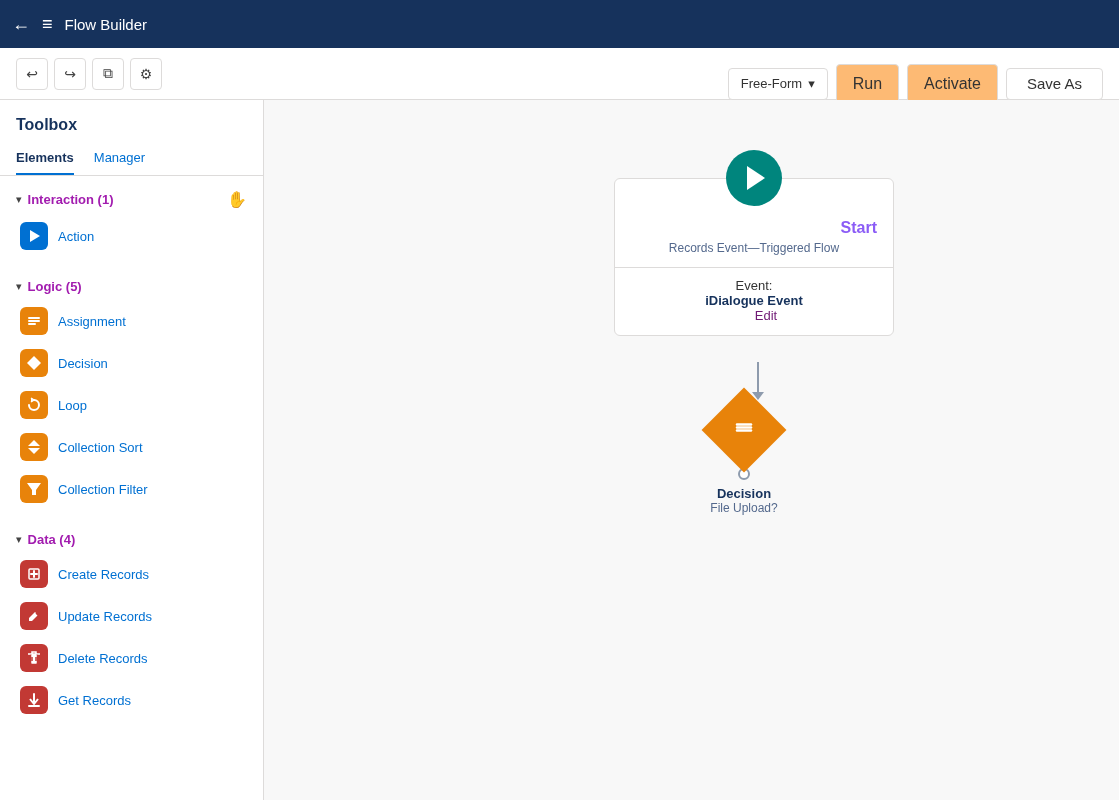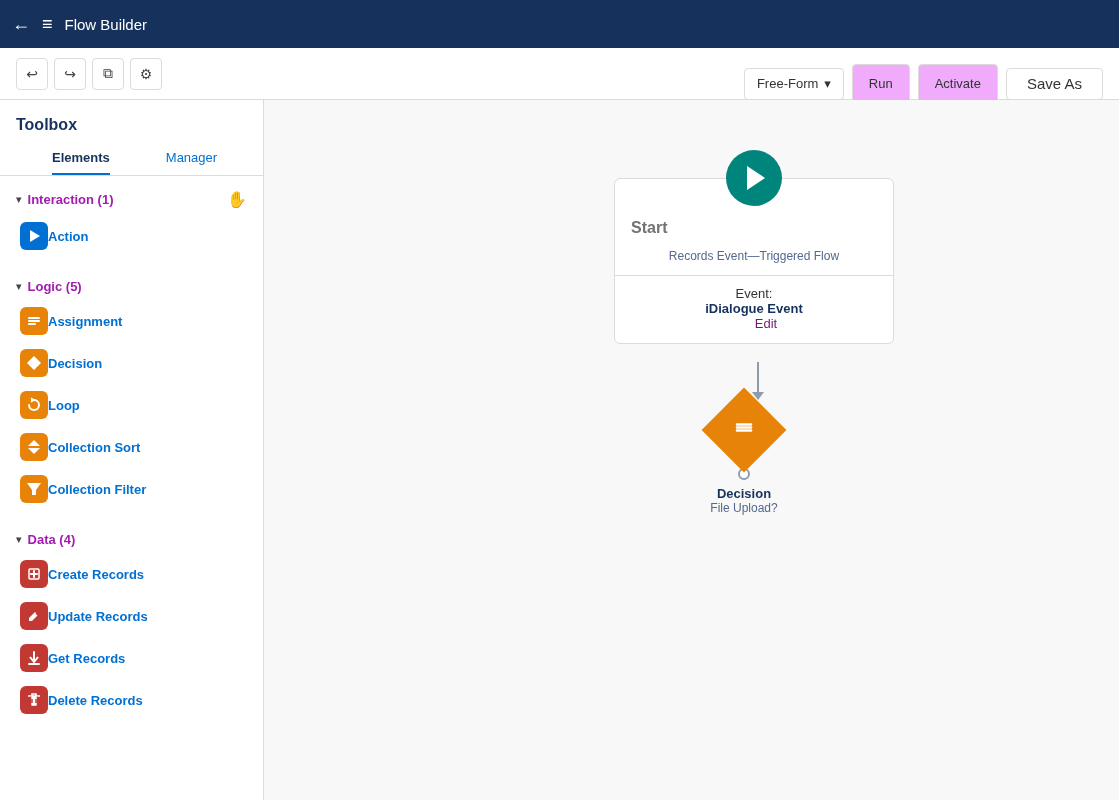--- a/index.html
+++ b/index.html
@@ -50,26 +50,26 @@
       padding: 0 12px;
       height: 32px;
       display: flex;
       align-items: center;
       gap: 6px;
       cursor: pointer;
       font-size: 13px;
       color: #333;
     }
     .action-btn {
-      background: #f0abfc;
+      background: #fdba74;
       border: 1px solid #dddbda;
       border-radius: 4px;
       padding: 0 16px;
       height: 40px;
-      font-size: 13px;
+      font-size: 16px;
       color: #333;
       cursor: pointer;
     }
     .save-btn {
       background: white;
       border: 1px solid #dddbda;
       border-radius: 4px;
       padding: 0 20px;
       height: 32px;
       font-size: 15px;
@@ -102,21 +102,20 @@
       padding: 0 16px;
       border-bottom: 1px solid #dddbda;
       gap: 20px;
     }
     .toolbox-tab {
       padding: 8px 0;
       font-size: 13px;
       color: #0070d2;
       cursor: pointer;
       border-bottom: 2px solid transparent;
-      margin-left: 36px;
     }
     .toolbox-tab.active {
       color: #16325c;
       border-bottom: 2px solid #0070d2;
       font-weight: 600;
     }
 
     
     .category-section { padding: 8px 0; }
     .category-header {
@@ -135,21 +134,21 @@
     .category-hand { margin-left: auto; font-size: 16px; color: #888; cursor: grab; }
 
     
     .toolbox-items { padding: 0 8px; }
     .toolbox-item {
       display: flex;
       align-items: center;
       padding: 7px 12px;
       border-radius: 4px;
       cursor: pointer;
-      font-weight: bold;
+      gap: 10px;
     }
     .item-icon {
       width: 28px;
       height: 28px;
       border-radius: 6px;
       display: flex;
       align-items: center;
       justify-content: center;
       font-size: 14px;
       color: white;
@@ -211,23 +210,23 @@
       border-radius: 6px;
       padding: 12px 16px;
       width: 280px;
       margin-top: -28px;
       padding-top: 40px;
       position: relative;
     }
     .start-card-title {
       font-size: 16px;
       font-weight: 600;
-      color: #737373;
-      text-align: left;
-      margin-bottom: 12px;
+      color: #8b5cf6;
+      text-align: right;
+      margin-bottom: 4px;
     }
     .start-card-subtitle {
       font-size: 12px;
       color: #54698d;
       text-align: center;
       margin-bottom: 12px;
     }
     .start-card-divider {
       border-top: 1px solid #dddbda;
       margin: 0 -16px 10px;
@@ -453,39 +452,39 @@
               <path d="M3 10 L3 13 L6 13 L12 7 L9 4 Z" fill="white"></path>
               <line x1="10" y1="5" x2="13" y2="8" stroke="#c23934" stroke-width="1.5"></line>
             </svg>
           </div>
           <span class="item-label">Update Records</span>
         </div>
 
         <div class="toolbox-item">
           <div class="item-icon icon-red">
             <svg width="16" height="16" viewBox="0 0 16 16" fill="white">
-              <line x1="8" y1="2" x2="8" y2="10" stroke="white" stroke-width="2" stroke-linecap="round"></line>
-              <polyline points="4,7 8,12 12,7" fill="none" stroke="white" stroke-width="2" stroke-linejoin="round"></polyline>
-              <line x1="3" y1="14" x2="13" y2="14" stroke="white" stroke-width="2" stroke-linecap="round"></line>
-            </svg>
-          </div>
-          <span class="item-label">Get Records</span>
-        </div>
-
-        <div class="toolbox-item">
-          <div class="item-icon icon-red">
-            <svg width="16" height="16" viewBox="0 0 16 16" fill="white">
               <polyline points="2,4 14,4" stroke="white" stroke-width="1.5" fill="none"></polyline>
               <path d="M5 4 L5 13 Q5 14 6 14 L10 14 Q11 14 11 13 L11 4" fill="white" stroke="#c23934" stroke-width="0.5"></path>
               <line x1="6" y1="7" x2="6" y2="11" stroke="#c23934" stroke-width="1.5"></line>
               <line x1="10" y1="7" x2="10" y2="11" stroke="#c23934" stroke-width="1.5"></line>
               <path d="M6 4 L6 2 L10 2 L10 4" fill="none" stroke="white" stroke-width="1.5"></path>
             </svg>
           </div>
           <span class="item-label">Delete Records</span>
+        </div>
+
+        <div class="toolbox-item">
+          <div class="item-icon icon-red">
+            <svg width="16" height="16" viewBox="0 0 16 16" fill="white">
+              <line x1="8" y1="2" x2="8" y2="10" stroke="white" stroke-width="2" stroke-linecap="round"></line>
+              <polyline points="4,7 8,12 12,7" fill="none" stroke="white" stroke-width="2" stroke-linejoin="round"></polyline>
+              <line x1="3" y1="14" x2="13" y2="14" stroke="white" stroke-width="2" stroke-linecap="round"></line>
+            </svg>
+          </div>
+          <span class="item-label">Get Records</span>
         </div>
       </div>
     </div>
   </div>
 
   <div class="canvas">
     <div class="flow-container">
 
       <div class="start-node">
         <div style="display:flex; justify-content:center; position:relative; z-index:2;">

